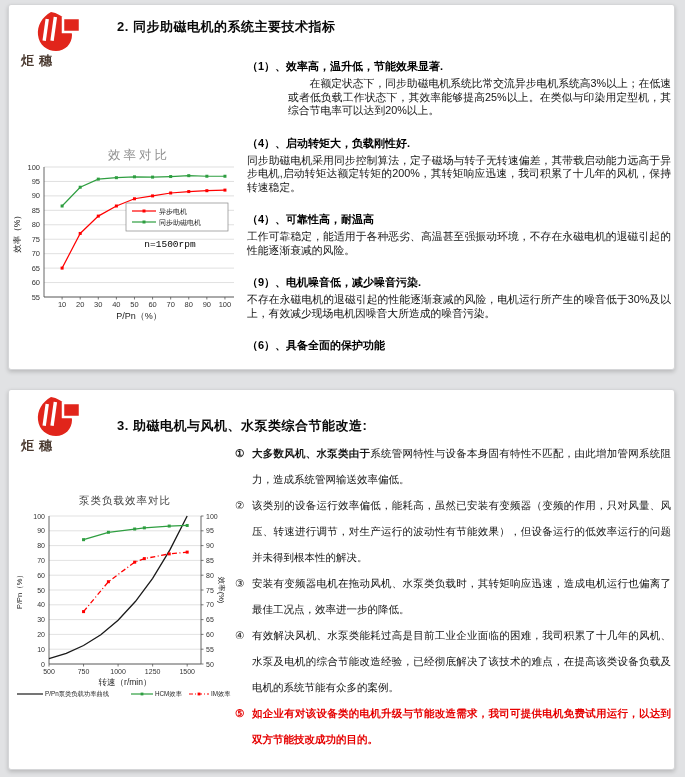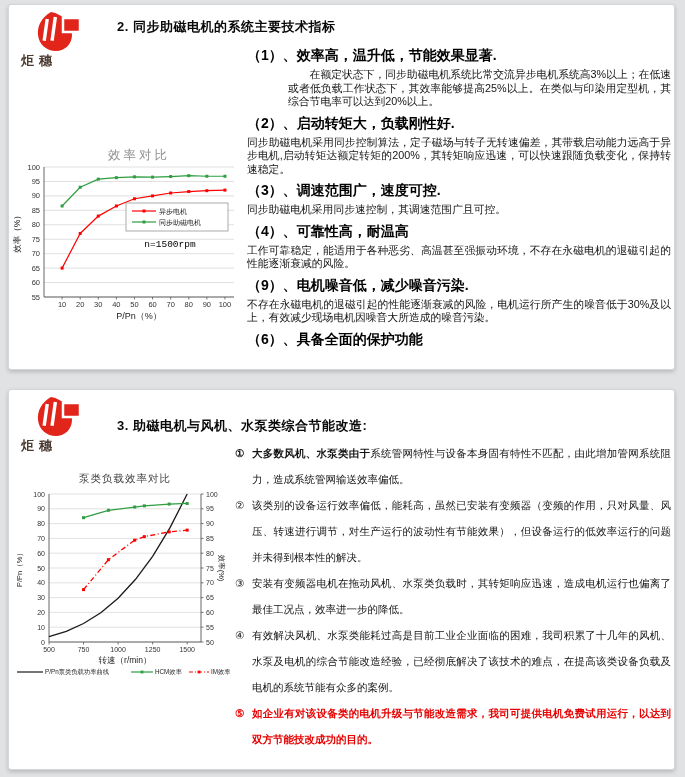--- a/index.html
+++ b/index.html
@@ -18,26 +18,26 @@
 
   .logo{position:absolute;left:12px;top:6px;width:74px;text-align:left;}
   .logo svg{display:block;margin:0 auto;}
   .logo-text{font-size:13px;font-weight:bold;color:#4a3a30;letter-spacing:5px;margin-top:-1px;}
 
   .panel-title{position:absolute;left:108px;font-weight:bold;color:#0a0a0a;font-size:13px;letter-spacing:.5px;}
   #card1 .panel-title{top:13px;}
   #card2 .panel-title{top:27px;}
 
   .text-col1{position:absolute;left:238px;top:36px;width:424px;}
-  .sec-h{font-size:14px;font-weight:bold;color:#000;margin:6px 0 3px;}
+  .sec-h{font-size:11px;font-weight:bold;color:#000;margin:18px 0 3px;}
   .sec-b{font-size:10.8px;line-height:13.5px;text-align:justify;color:#141414;}
   .sec-b.indent{text-indent:2em;margin-left:41px;}
 
   .chart1-box{position:absolute;left:1px;top:140px;width:232px;height:182px;}
-  .chart2-box{position:absolute;left:4px;top:76px;width:228px;height:218px;}
+  .chart2-box{position:absolute;left:4px;top:98px;width:228px;height:218px;}
 
   .text-col2{position:absolute;left:226px;top:50px;width:436px;}
   .item{display:flex;font-size:10.5px;line-height:26px;color:#141414;}
   .item .num{width:17px;flex:none;}
   .item .num.bold{font-weight:bold;}
   .item .txt{flex:1;text-align:justify;}
   .item.red{color:#e60000;font-weight:bold;}
 </style>
 </head>
 <body>
@@ -132,28 +132,24 @@
         <text x="160" y="102" font-size="9.5" fill="#000" text-anchor="middle" font-family="&quot;Liberation Mono&quot;,monospace">n=1500rpm</text>
       </svg>
   </div>
   <div class="text-col1">
   <div>
     <div class="sec-h">（1）、效率高，温升低，节能效果显著.</div>
     <div class="sec-b indent">在额定状态下，同步助磁电机系统比常交流异步电机系统高3%以上；在低速或者低负载工作状态下，其效率能够提高25%以上。在类似与印染用定型机，其综合节电率可以达到20%以上。</div>
   </div>
 
   <div>
-    <div class="sec-h">（2）、启动转矩大，负载刚性好.</div>
-    <div class="sec-b">同步助磁电机采用同步控制算法，定子磁场与转子无转速偏差，其带载启动能力远高于异步电机,启动转矩达额定转矩的200%，其转矩响应迅速，可以快速跟随负载变化，保持转速稳定。</div>
-  </div>
-
-  <div>
-    <div class="sec-h">（3）、调速范围广，速度可控.</div>
-    <div class="sec-b">同步助磁电机采用同步速控制，其调速范围广且可控。</div>
-  </div>
+    <div class="sec-h">（4）、启动转矩大，负载刚性好.</div>
+    <div class="sec-b">同步助磁电机采用同步控制算法，定子磁场与转子无转速偏差，其带载启动能力远高于异步电机,启动转矩达额定转矩的200%，其转矩响应迅速，我司积累了十几年的风机，保持转速稳定。</div>
+  </div>
+
 
   <div>
     <div class="sec-h">（4）、可靠性高，耐温高</div>
     <div class="sec-b">工作可靠稳定，能适用于各种恶劣、高温甚至强振动环境，不存在永磁电机的退磁引起的性能逐渐衰减的风险。</div>
   </div>
 
   <div>
     <div class="sec-h">（9）、电机噪音低，减少噪音污染.</div>
     <div class="sec-b">不存在永磁电机的退磁引起的性能逐渐衰减的风险，电机运行所产生的噪音低于30%及以上，有效减少现场电机因噪音大所造成的噪音污染。</div>
   </div>

